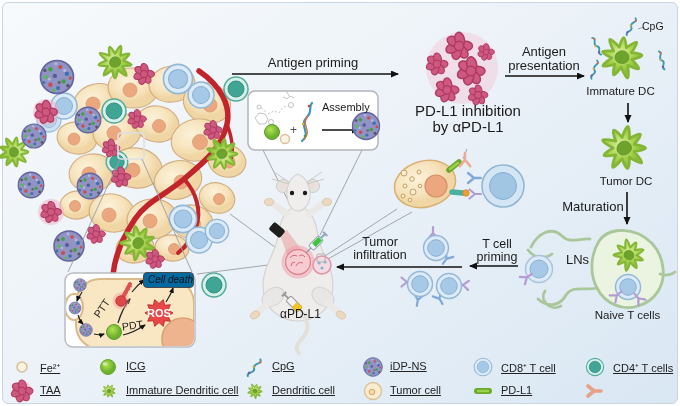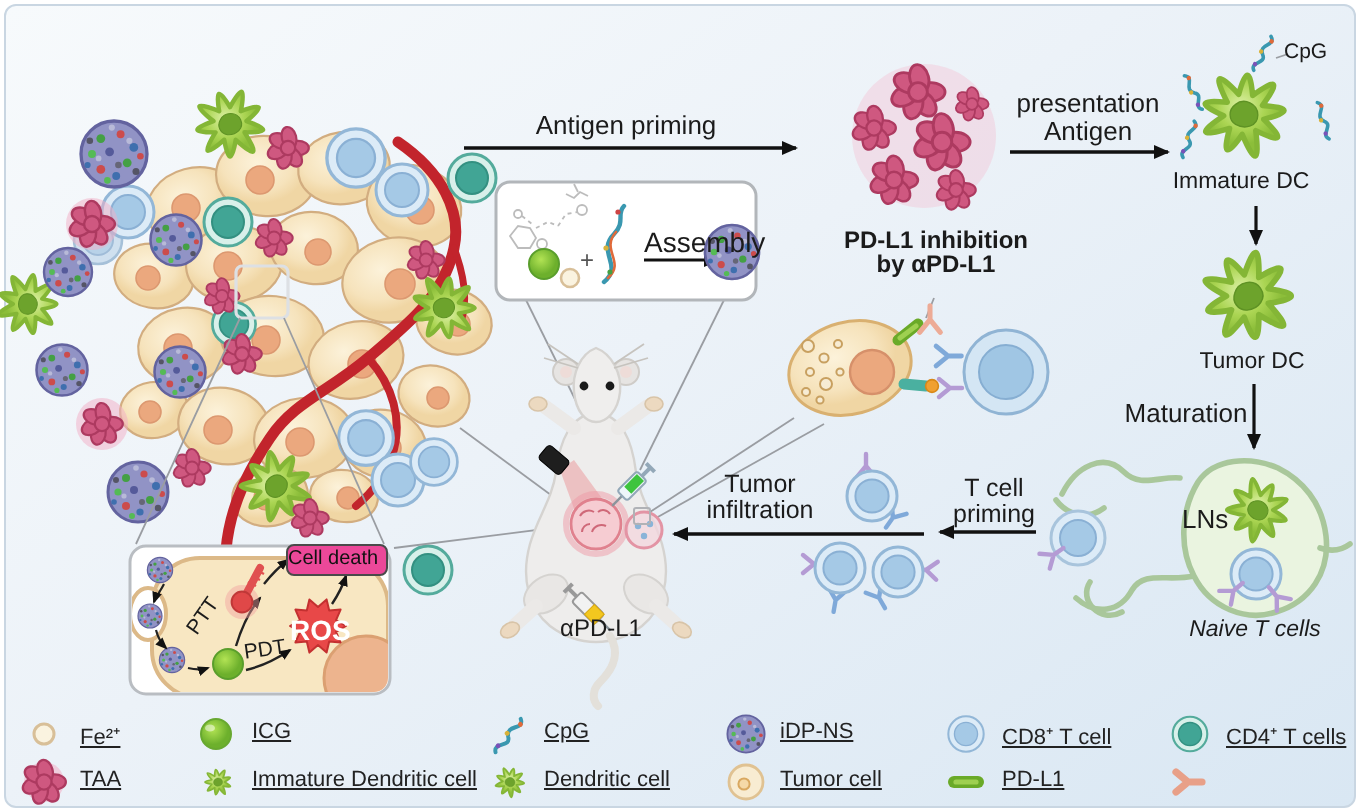--- a/index.html
+++ b/index.html
@@ -3,22 +3,22 @@
 <meta charset="utf-8">
 <style>
 html,body{margin:0;padding:0;background:#fff;}
 #fig{position:relative;width:680px;height:406px;overflow:hidden;font-family:"Liberation Sans",sans-serif;}
 .panel{position:absolute;left:2px;top:2px;right:2px;bottom:2px;border:1px solid #c9d6e2;border-radius:6px;background:linear-gradient(145deg,#f7fafc 0%,#ecf2f8 45%,#d9e7f3 100%);}
 svg.layer{position:absolute;left:0;top:0;}
 .lbl{position:absolute;font-size:13px;line-height:1.04;color:#1b1b1b;text-align:center;white-space:nowrap;}
 .sm{font-size:11.5px;}
 .legend-label{position:absolute;font-size:11px;color:#222;white-space:nowrap;text-decoration:underline;}
 .licon{position:absolute;}
-#cell-death-box{position:absolute;left:143px;top:272px;width:49px;height:14px;border:1.2px solid #4a4a4a;border-radius:4px;background:#ec4899;font-size:10px;line-height:13px;text-align:left;color:#111;}
-#ros-lbl{position:absolute;left:145px;top:307px;width:28px;font-size:14px;font-weight:bold;color:#fff;text-align:right;}
+#cell-death-box{position:absolute;left:143px;top:272px;width:49px;height:14px;border:1.2px solid #4a4a4a;border-radius:4px;background:#0369a1;font-size:10px;line-height:13px;text-align:right;color:#111;font-style:italic;}
+#ros-lbl{position:absolute;left:145px;top:307px;width:28px;font-size:11px;font-weight:bold;color:#fff;text-align:center;}
 </style>
 </head>
 <body>
 
 <div id="fig">
 <div class="panel"></div>
 <svg class="layer" width="680" height="406" viewBox="0 0 680 406">
 <defs>
   <radialGradient id="tanGrad" cx="40%" cy="35%">
           <stop offset="0%" stop-color="#fcf2da"></stop>
@@ -459,43 +459,43 @@
   </g>
   <g>
     <circle cx="503" cy="186" r="21" fill="#d4e6f4" stroke="#90b4d4" stroke-width="1.5"></circle>
     <circle cx="503" cy="186" r="13.5" fill="#a0c6e4" stroke="#86aed2" stroke-width="1"></circle>
   </g>
 </g>
 </svg>
 
 <div class="lbl" style="left:248px;top:56px;width:130px;"><span>Antigen priming</span></div>
 <div class="lbl" style="left:500px;top:45px;width:88px;">
-  <div>presentation</div>
-      <div>Antigen</div>
+  <div>Antigen</div>
+      <div>presentation</div>
 </div>
 <div class="lbl" style="left:642px;top:21px;font-size:10.5px;"><span>CpG</span></div>
 <div class="lbl sm" style="left:578px;top:86px;width:85px;"><span>Immature DC</span></div>
 <div class="lbl sm" style="left:586px;top:176px;width:80px;"><span>Tumor DC</span></div>
 <div class="lbl" style="left:553px;top:200px;width:80px;"><span>Maturation</span></div>
-<div class="lbl" style="left:566px;top:253px;margin-left:25px;"><span>LNs</span></div>
-<div class="lbl sm" style="left:585px;top:310px;width:85px;font-style:italic;"><span>Naive T cells</span></div>
+<div class="lbl" style="left:566px;top:253px;"><span>LNs</span></div>
+<div class="lbl sm" style="left:585px;top:310px;width:85px;"><span>Naive T cells</span></div>
 <div class="lbl" style="left:347px;top:236px;width:66px;font-size:12.5px;">
   <div>Tumor</div>
       <div>infiltration</div>
 </div>
 <div class="lbl" style="left:468px;top:238px;width:58px;font-size:12.5px;">
   <div>T cell</div>
       <div>priming</div>
 </div>
-<div class="lbl" style="left:412px;top:114px;width:112px;font-size:12px;font-weight:bold;">
+<div class="lbl" style="left:412px;top:103px;width:112px;font-size:15px;">
   <div>PD-L1 inhibition</div>
       <div>by αPD-L1</div>
 </div>
 <div class="lbl" style="left:236px;top:308px;font-size:12px;padding-left:44px;"><span>αPD-L1</span></div>
-<div class="lbl" style="left:322px;top:114px;width:40px;font-size:14px;"><span>Assembly</span></div>
+<div class="lbl" style="left:322px;top:102px;width:40px;font-size:11px;"><span>Assembly</span></div>
 <div class="lbl" style="left:290px;top:124px;font-size:12px;color:#555;"><span>+</span></div>
 <div class="lbl" style="left:92px;top:303px;font-size:10.5px;transform:rotate(-55deg);"><span>PTT</span></div>
 <div class="lbl" style="left:122px;top:320px;font-size:10.5px;transform:rotate(-8deg);"><span>PDT</span></div>
 <div id="ros-lbl"><span>ROS</span></div>
 <div id="cell-death-box"><span>Cell death</span></div>
 
 <div>
   <svg class="licon" style="left:10px;top:357px;" width="24" height="20">
         <circle cx="12" cy="10" r="5" fill="#faf3e0" stroke="#d8bf98" stroke-width="1.5"></circle>
       </svg>

